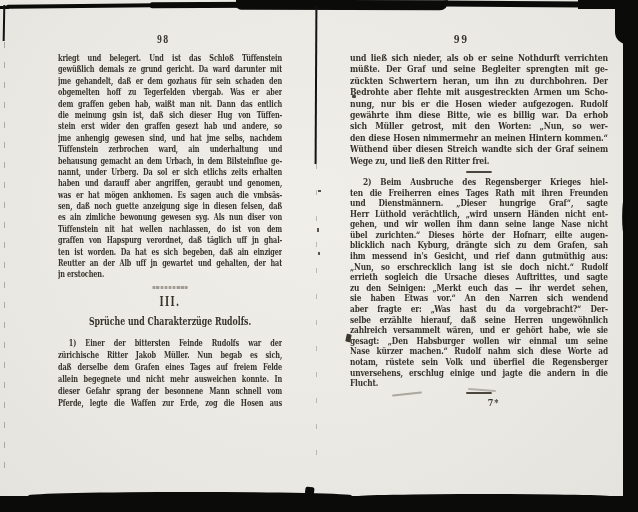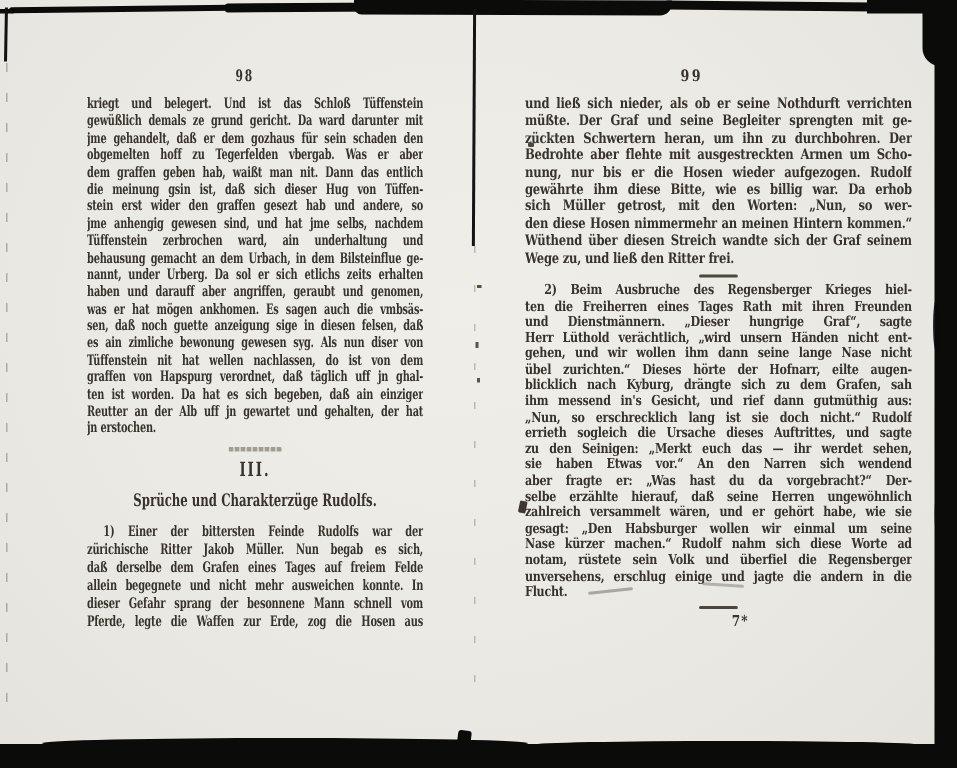--- a/index.html
+++ b/index.html
@@ -32,21 +32,21 @@
   .gutter-faint{left:316px;top:164px;width:1px;height:292px;background:repeating-linear-gradient(180deg,rgba(70,66,60,.30) 0 5px,transparent 5px 26px);}
   .speck-a{left:352px;top:95px;width:4px;height:3px;background:#4a463e;border-radius:1px;}
   .speck-b{left:346px;top:334px;width:5px;height:8px;background:#3c382f;border-radius:1px;transform:rotate(12deg);}
   .speck-c{left:318px;top:190px;width:3px;height:2px;background:#55503f;}
   .speck-d{left:317px;top:228px;width:2px;height:4px;background:#5a554a;}
   .speck-e{left:318px;top:252px;width:2px;height:3px;background:#5a554a;}
   .smudge-a{left:392px;top:393px;width:30px;height:2px;background:rgba(90,86,76,.45);border-radius:1px;transform:rotate(-6deg);}
   .smudge-b{left:468px;top:389px;width:28px;height:2px;background:rgba(100,96,84,.4);border-radius:1px;transform:rotate(4deg);}
 
   
-  .page{position:absolute;top:44px;}
+  .page{position:absolute;top:32px;}
   .page .inner{transform-origin:0 0;}
   .page.left{left:58px;width:224px;}
   .page.left .inner{width:330px;transform:scaleX(0.679);}
   .page.right{left:350px;width:258px;}
   .page.right .inner{width:320px;transform:scaleX(0.806);}
 
   .pageno{font-size:10.5px;font-weight:bold;text-align:center;height:14px;line-height:14px;letter-spacing:2px;margin-bottom:6px;}
   .page.left .pageno{transform:translateX(-10px);}
   .page.right .pageno{transform:translateX(-22px);}
 

